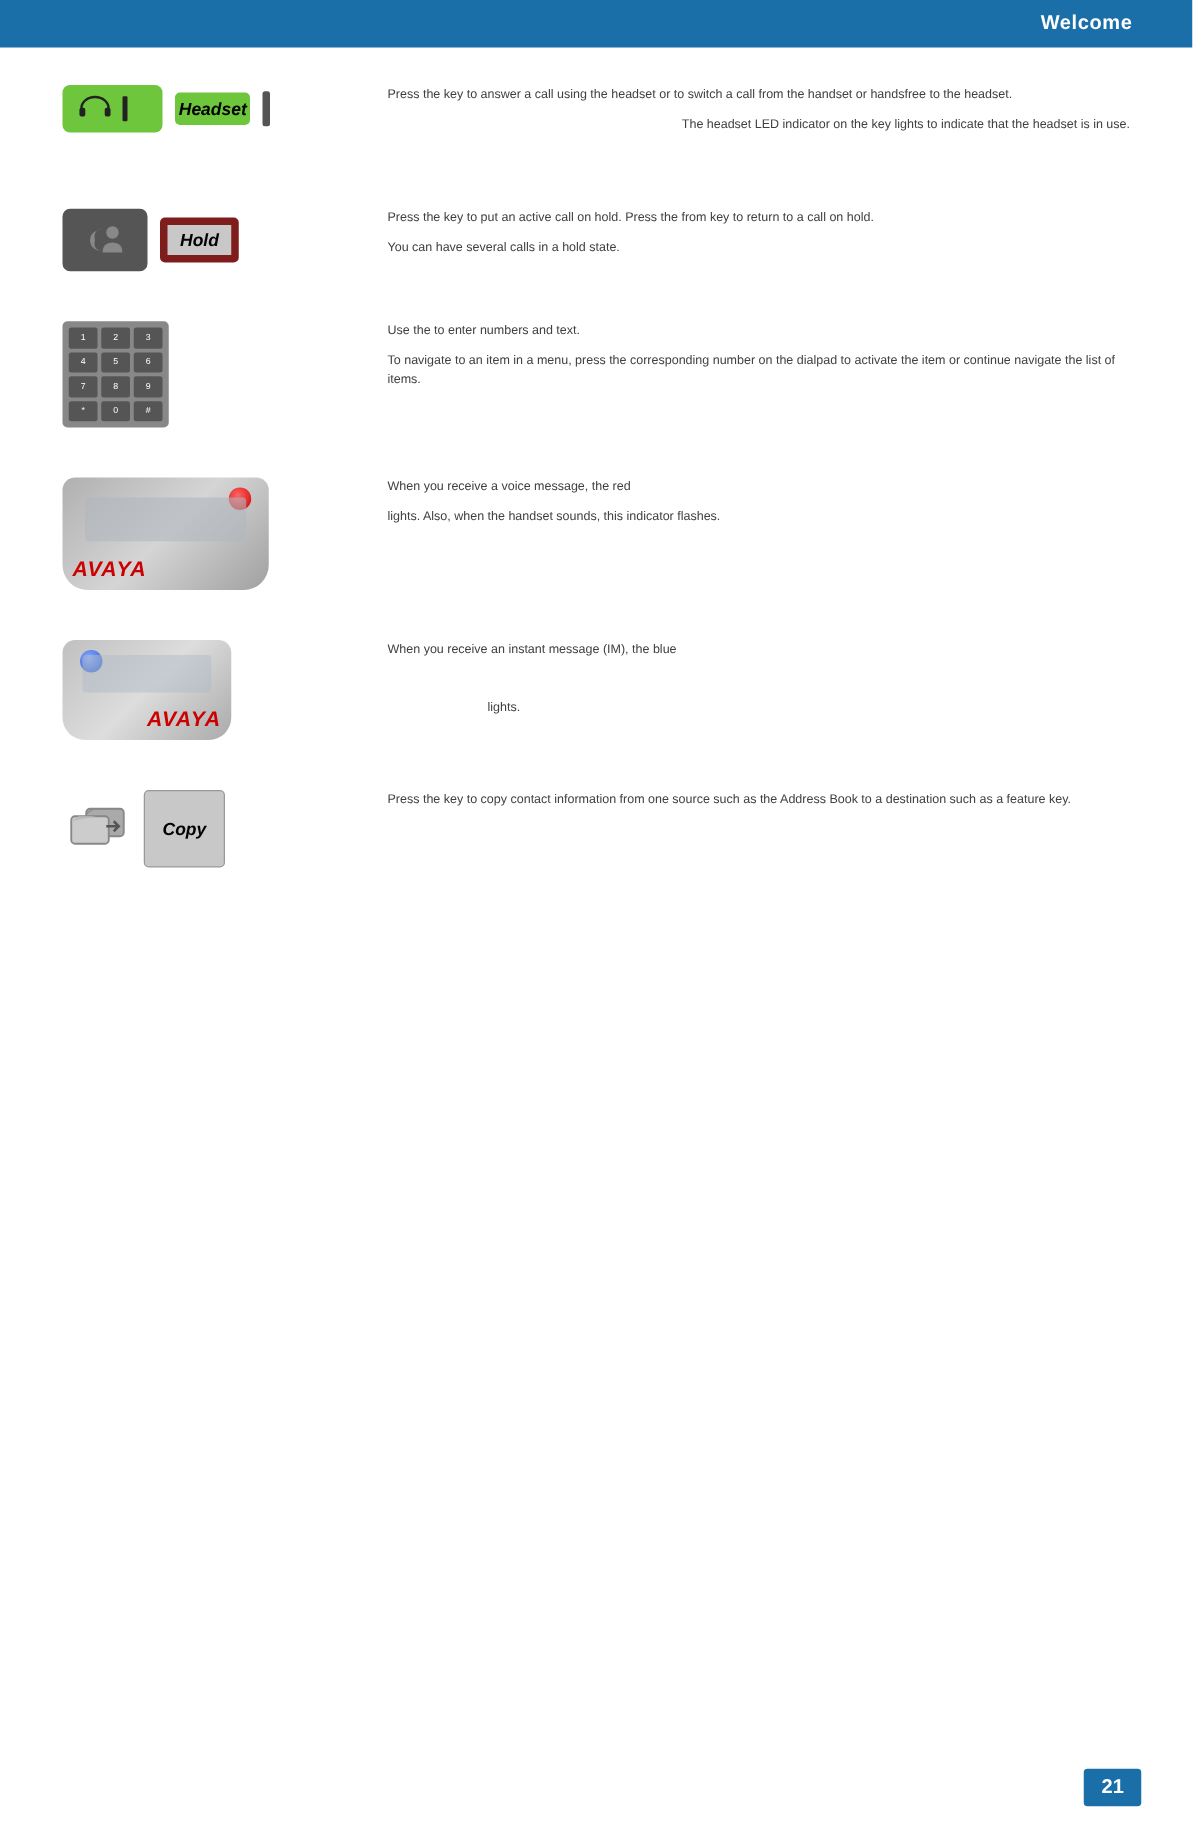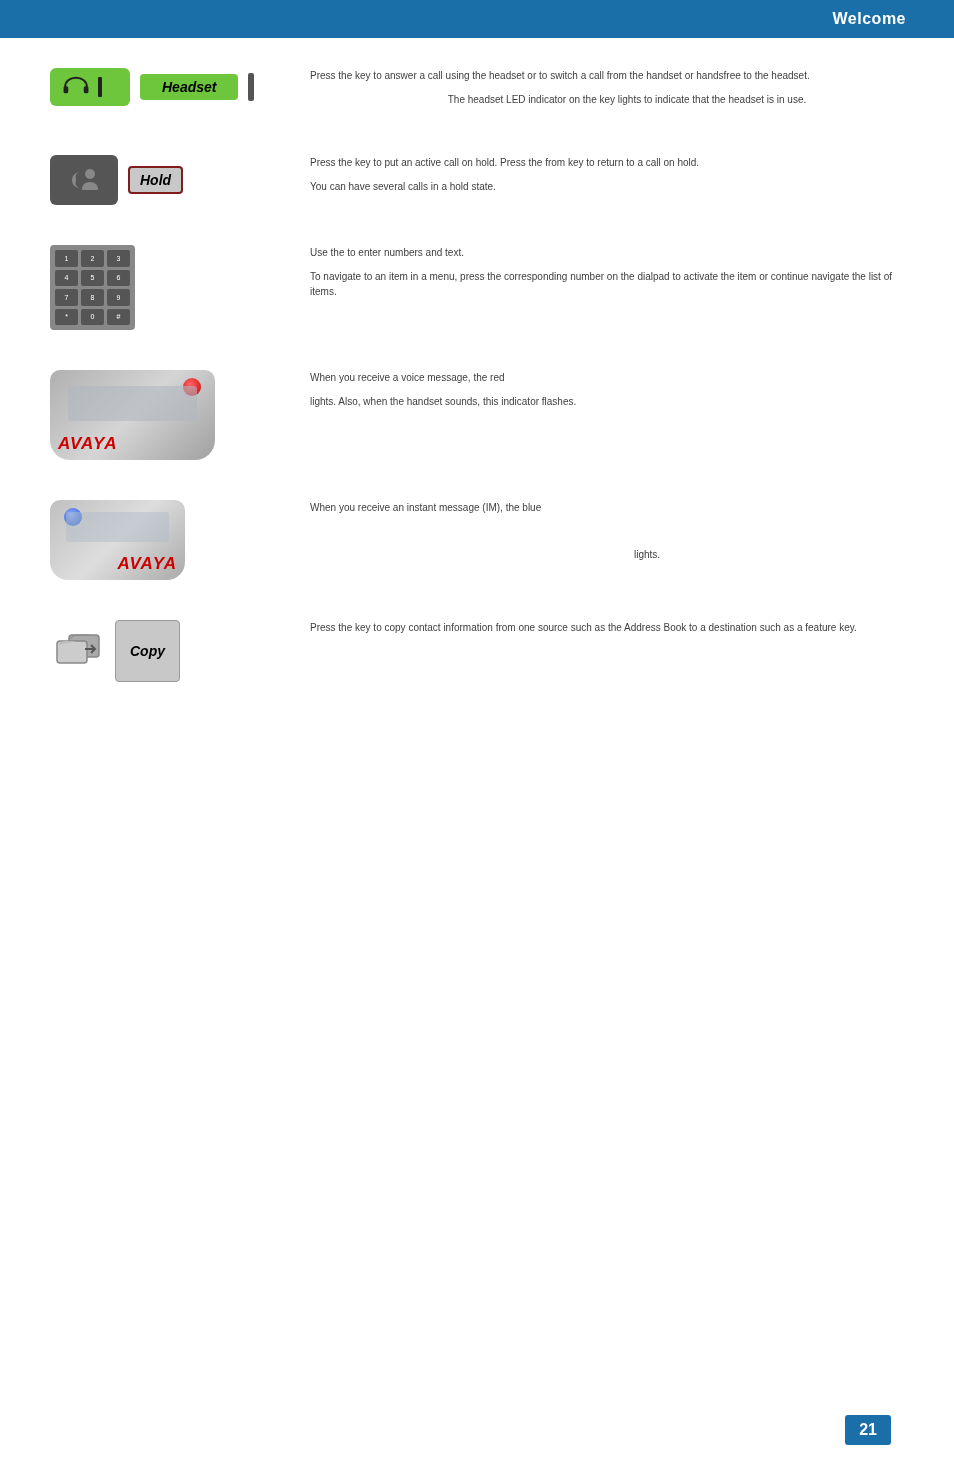--- a/index.html
+++ b/index.html
@@ -58,23 +58,23 @@
       font-size: 10px;
       line-height: 1.55;
       color: #404040;
     }
 
     .section-text p {
       margin-bottom: 8px;
     }
 
     .section-text .indented {
-      text-align: center;
+      text-align: right;
       margin-left: 40px;
-      margin-bottom: 8px;
+      margin-bottom: 20px;
     }
 
     
     .headset-green-btn {
       background: #6dc63c;
       border-radius: 6px;
       padding: 8px 12px;
       display: flex;
       align-items: center;
       gap: 6px;
@@ -92,31 +92,31 @@
       background: #222;
       border-radius: 1px;
       margin-left: 2px;
     }
 
     
     .key-label-btn {
       background: #6dc63c;
       border: none;
       border-radius: 4px;
-      padding: 5px 22px;
+      padding: 5px 3px;
       font-style: italic;
       font-weight: bold;
       font-size: 14px;
       color: #000;
       white-space: nowrap;
     }
 
     .key-label-btn-gray {
       background: #c8c8c8;
-      border: 2px solid #7f1d1d;
+      border: 6px solid #7f1d1d;
       border-radius: 4px;
       padding: 4px 10px;
       font-style: italic;
       font-weight: bold;
       font-size: 14px;
       color: #000;
       white-space: nowrap;
     }
 
     .key-label-btn-copy {
@@ -232,21 +232,21 @@
       display: flex;
       align-items: center;
       justify-content: center;
       position: relative;
     }
 
     
     .page-number {
       position: absolute;
       bottom: 30px;
-      right: 63px;
+      right: 41px;
       background: #1a6fa8;
       color: #fff;
       font-weight: bold;
       font-size: 16px;
       padding: 6px 14px;
       border-radius: 3px;
     }
   </style>
 </head>
 <body>
@@ -342,21 +342,21 @@
     <div class="section-icons">
       <div class="avaya-phone-blue">
         <div class="blue-indicator"></div>
 
         <div style="position:absolute;top:12px;left:16px;right:16px;height:30px;background:#b0bcc8;border-radius:3px;opacity:0.5;"></div>
         <span class="avaya-label">AVAYA</span>
       </div>
     </div>
     <div class="section-text">
       <p>When you receive an instant message (IM), the blue</p>
-      <p style="text-align:center; padding-left:80px;margin-top:31px;">             lights.</p>
+      <p style="text-align:left; padding-left:80px;margin-top:31px;">             lights.</p>
     </div>
   </div>
 
   <div class="section-row">
     <div class="section-icons">
 
       <div class="copy-icon-container">
         <svg width="50" height="44" viewBox="0 0 50 44" fill="none" xmlns="http://www.w3.org/2000/svg">
 
           <rect x="16" y="6" width="30" height="22" rx="3" fill="#aaa" stroke="#888" stroke-width="1.5"></rect>

